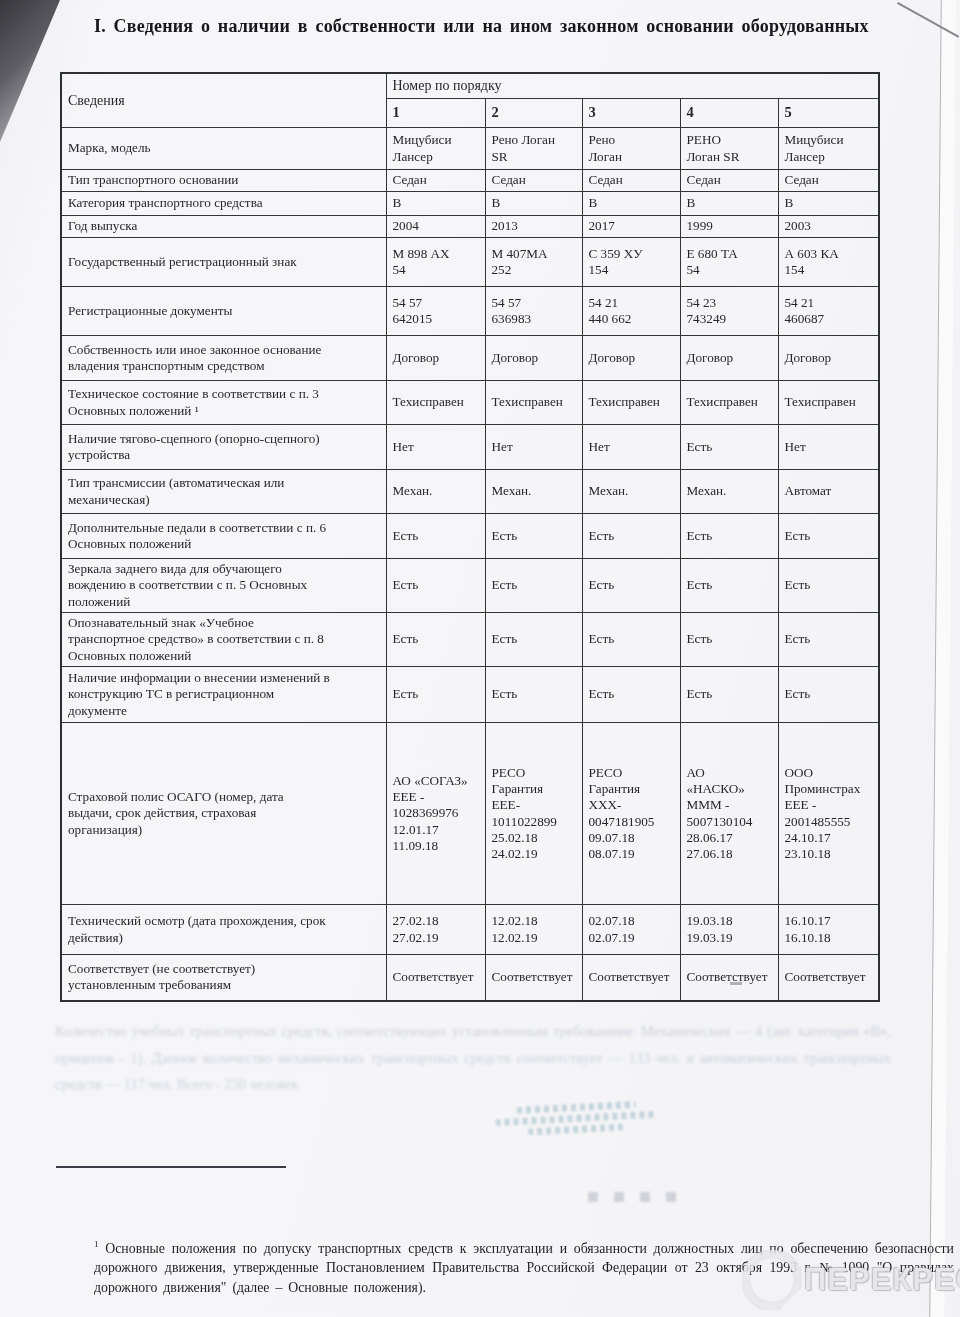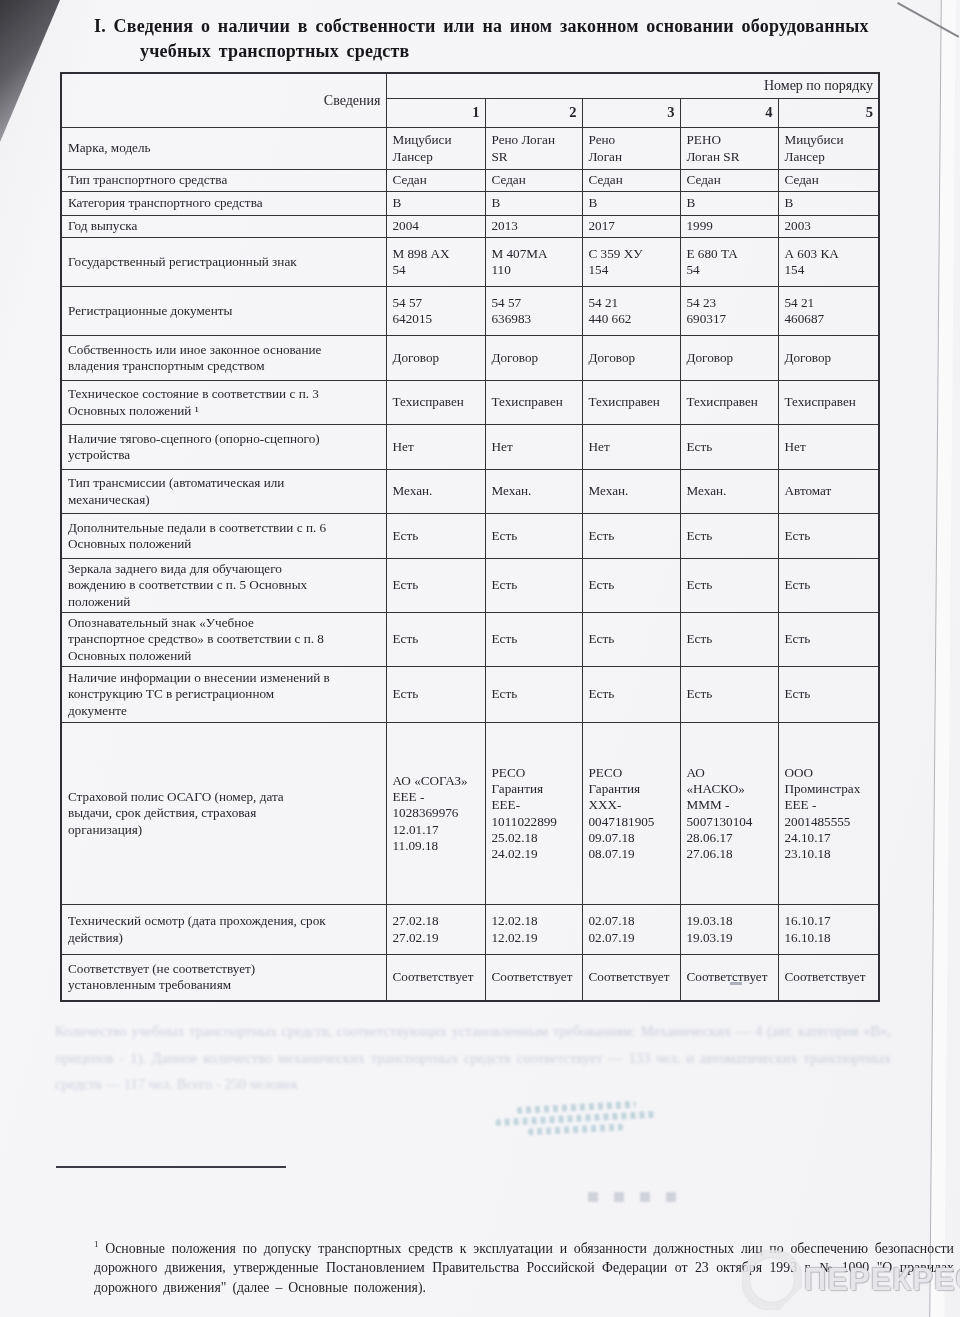--- a/index.html
+++ b/index.html
@@ -31,21 +31,21 @@
     border-collapse:collapse;table-layout:fixed;
     border:2.2px solid #2e2e35;}
   table.veh th,table.veh td{
     border:1.5px solid #33333a;
     padding:2px 5px 2px 6px;
     vertical-align:middle;
     font-size:13.2px;line-height:1.22;
     white-space:pre-line;
     overflow:hidden;
   }
-  table.veh thead th{font-weight:normal;text-align:right;font-size:14px;margin-top:32px;}
+  table.veh thead th{font-weight:normal;text-align:left;font-size:14px;margin-top:32px;}
   table.veh thead tr.nums th{font-weight:bold;font-size:14.5px;height:24px;}
   table.veh thead tr.grp th{height:20px;}
   td.lbl{font-size:13.8px;padding-left:7px;margin-left:24px;}
   td.val{font-size:13.2px;}
   .row-0{height:42px}.row-1{height:22px}.row-2{height:24px}.row-3{height:22px}
   .row-4{height:49px}.row-5{height:49px}.row-6{height:45px}.row-7{height:44px}
   .row-8{height:45px}.row-9{height:44px}.row-10{height:45px}.row-11{height:54px}
   .row-12{height:54px}.row-13{height:56px}.row-14{height:182px}.row-15{height:50px}
   .row-16{height:46px}
 
@@ -88,21 +88,20 @@
 
 <div class="page">
 
   <div class="corner-fold"></div>
   <div class="right-edge"></div>
   <div class="tr-diag"></div>
 
   <div class="title">
     <span>I.</span>
     <span>Сведения о наличии  в собственности или на ином законном основании оборудованных</span>
-    <div class="line2">учебных транспортных средств</div>
   </div>
 
   <table class="veh">
     <colgroup>
       <col style="width:325px">
         <col style="width:99px">
         <col style="width:97px">
       <col style="width:98px">
         <col style="width:98px">
         <col style="width:101px">
@@ -128,21 +127,21 @@
           <td class="val">Рено Логан
 SR</td>
           <td class="val">Рено
 Логан</td>
           <td class="val">РЕНО
 Логан SR</td>
           <td class="val">Мицубиси
 Лансер</td>
         </tr>
         <tr class="row-1">
-          <td class="lbl">Тип транспортного средства</td>
+          <td class="lbl">Тип транспортного основании</td>
           <td class="val">Седан</td>
           <td class="val">Седан</td>
           <td class="val">Седан</td>
           <td class="val">Седан</td>
           <td class="val">Седан</td>
         </tr>
         <tr class="row-2">
           <td class="lbl">Категория транспортного средства</td>
           <td class="val">В</td>
           <td class="val">В</td>
@@ -156,38 +155,38 @@
           <td class="val">2013</td>
           <td class="val">2017</td>
           <td class="val">1999</td>
           <td class="val">2003</td>
         </tr>
         <tr class="row-4">
           <td class="lbl">Государственный регистрационный  знак</td>
           <td class="val">М 898 АХ
 54</td>
           <td class="val">М 407МА
-110</td>
+252</td>
           <td class="val">С 359 ХУ
 154</td>
           <td class="val">Е 680 ТА
 54</td>
           <td class="val">А 603 КА
 154</td>
         </tr>
         <tr class="row-5">
           <td class="lbl">Регистрационные  документы</td>
           <td class="val">54 57
 642015</td>
           <td class="val">54 57
 636983</td>
           <td class="val">54 21
 440 662</td>
           <td class="val">54 23
-690317</td>
+743249</td>
           <td class="val">54 21
 460687</td>
         </tr>
         <tr class="row-6">
           <td class="lbl">Собственность или иное законное основание
 владения  транспортным средством</td>
           <td class="val">Договор</td>
           <td class="val">Договор</td>
           <td class="val">Договор</td>
           <td class="val">Договор</td>

